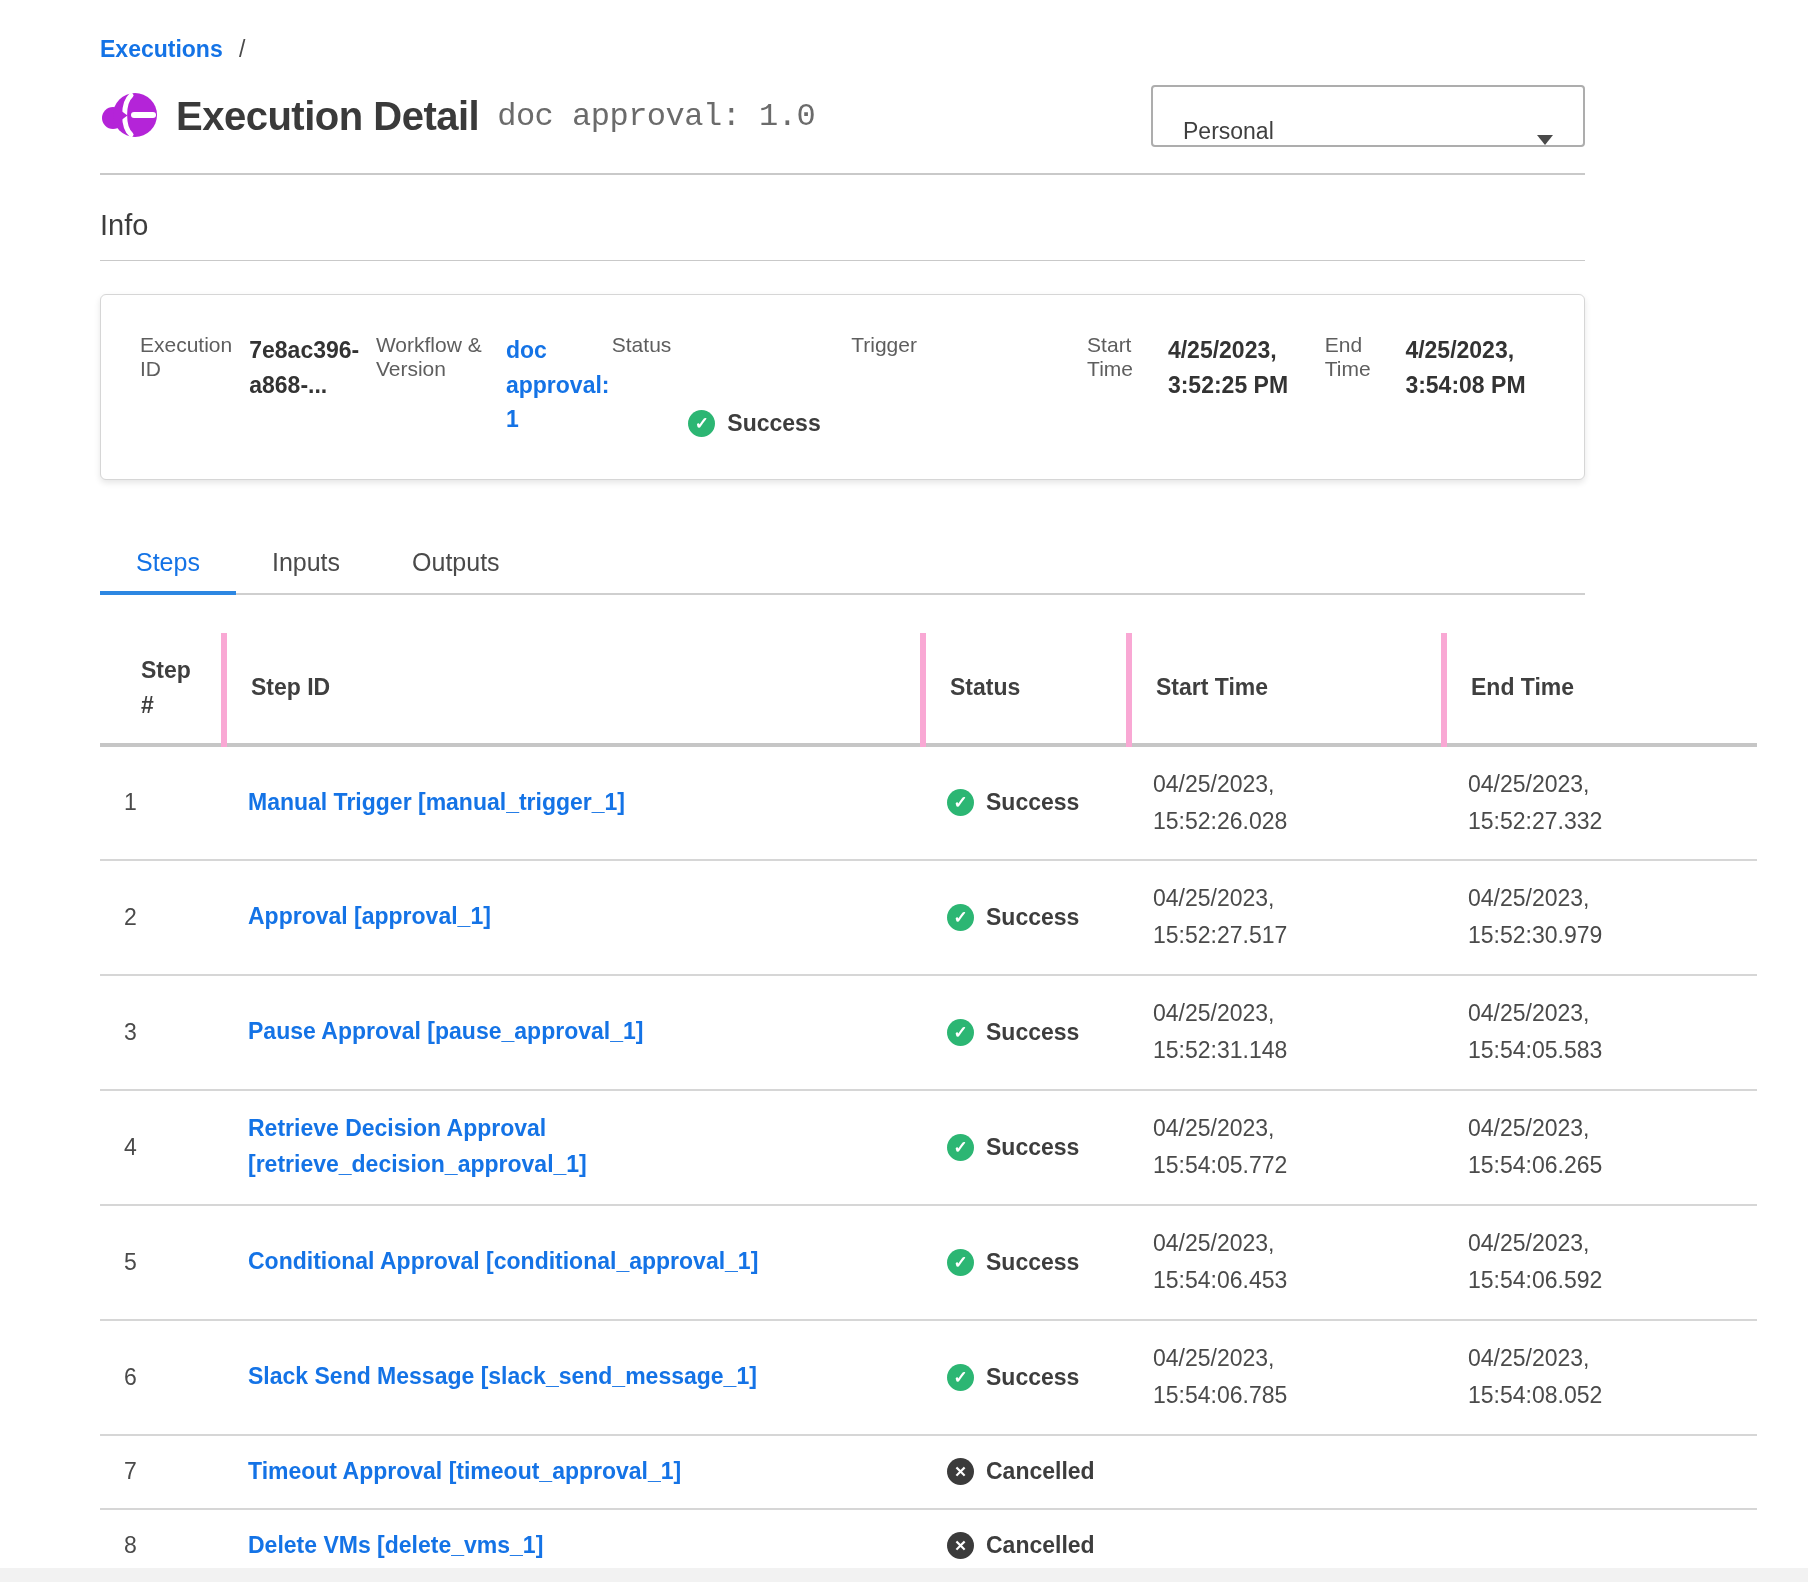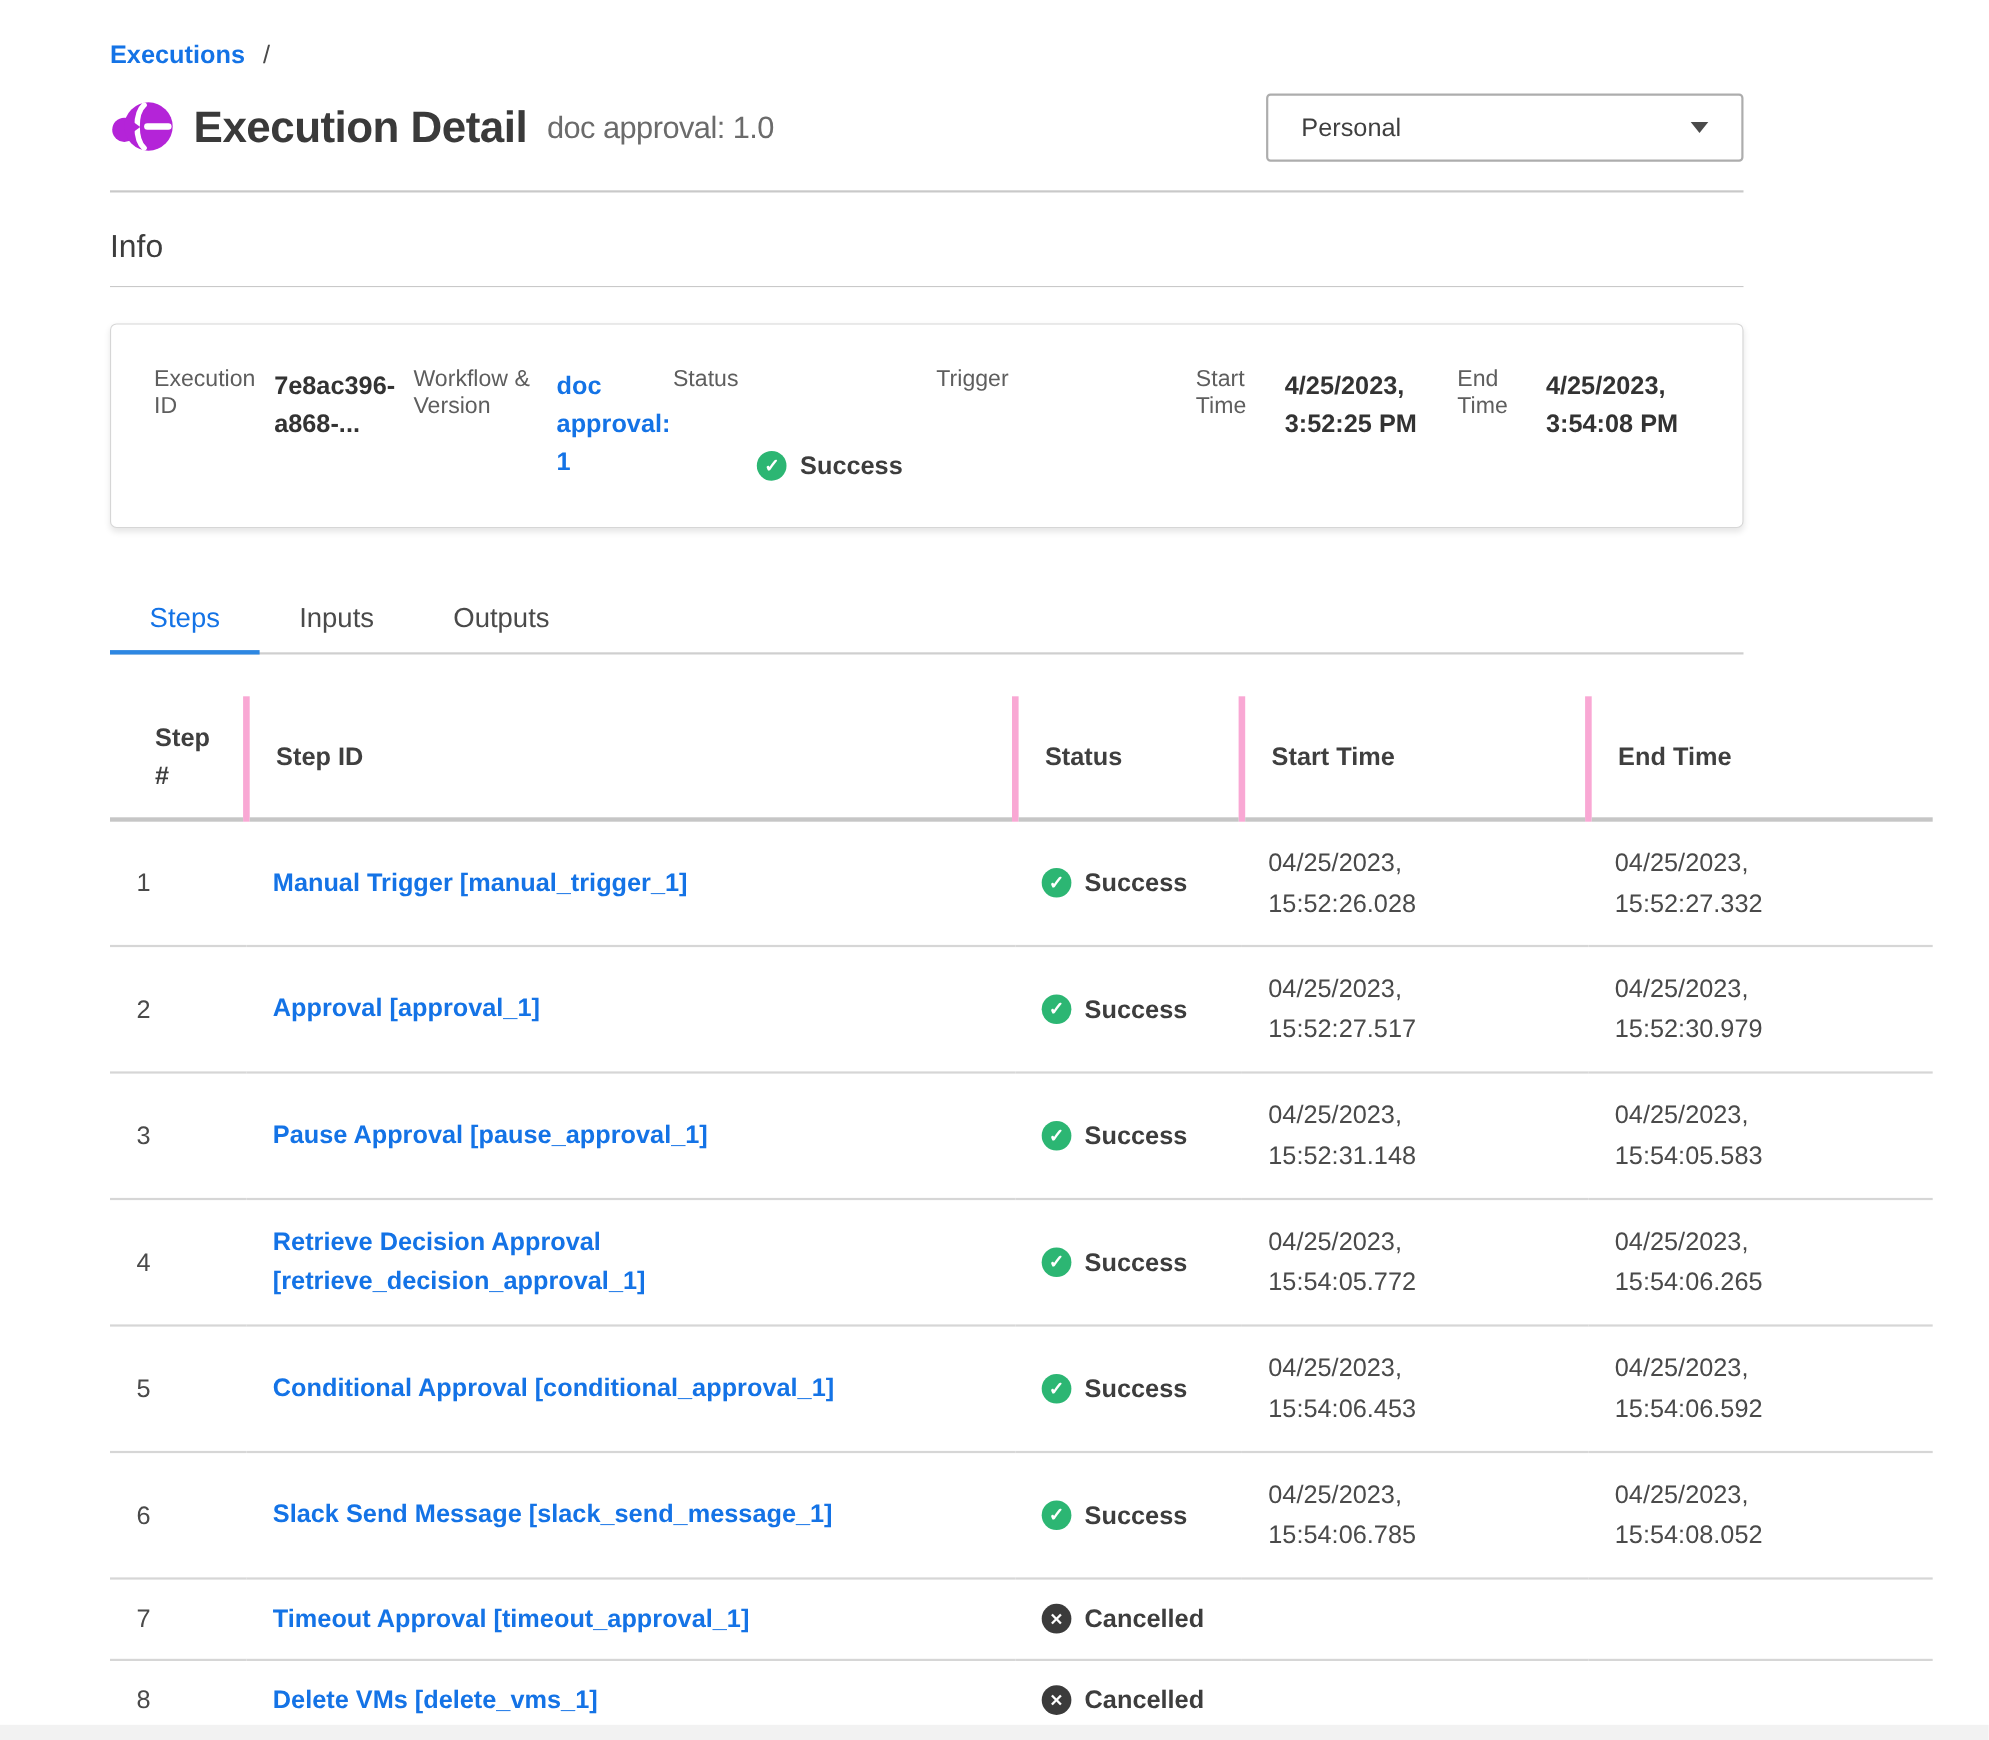--- a/index.html
+++ b/index.html
@@ -10,23 +10,23 @@
   
   .breadcrumb { font-size:23px; font-weight:600; }
   .breadcrumb a { color:#1473e6; text-decoration:none; cursor:pointer; }
   .breadcrumb .sep { color:#4a4a4a; font-weight:400; margin-left:10px; }
 
   
   .header-row { display:flex; align-items:center; margin-top:22px; }
   .title-group { display:flex; align-items:center; gap:18px; flex:1; }
   .logo { width:58px; height:58px; flex:0 0 auto; }
   h1.title { font-size:40px; font-weight:700; color:#3a3a3a; letter-spacing:-0.5px; }
-  .subtitle { font-size:28px; font-weight:400; color:#6b6b6b; letter-spacing:-0.5px; }
+  .subtitle { font-size:32px; font-weight:400; color:#6b6b6b; letter-spacing:-0.5px;font-family:Liberation Mono, monospace; }
   .workspace-select { width:434px; height:62px; border:2px solid #adadad; border-radius:4px;
-    display:flex; align-items:center; padding:16px 30px; cursor:pointer; background:#fff; }
+    display:flex; align-items:flex-end; padding:0 30px; cursor:pointer; background:#fff; }
   .workspace-select .value { font-size:23px; color:#3f3f3f; flex:1; }
   .caret { width:0; height:0; border-left:8px solid transparent; border-right:8px solid transparent;
     border-top:10px solid #4a4a4a; }
 
   .divider { border:none; border-top:2px solid #c9c9c9; margin-top:26px; }
 
   h2.info-title { font-size:29px; font-weight:400; color:#3d3d3d; margin-top:34px; }
   .divider.under-info { margin-top:18px; border-top-width:1px; }
 
   

